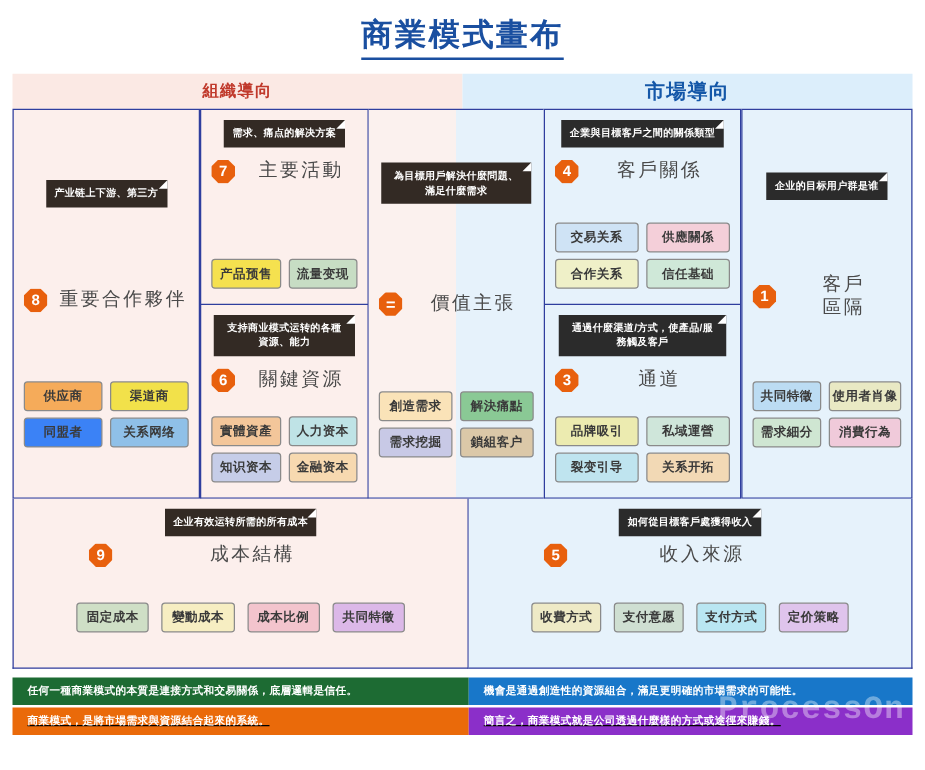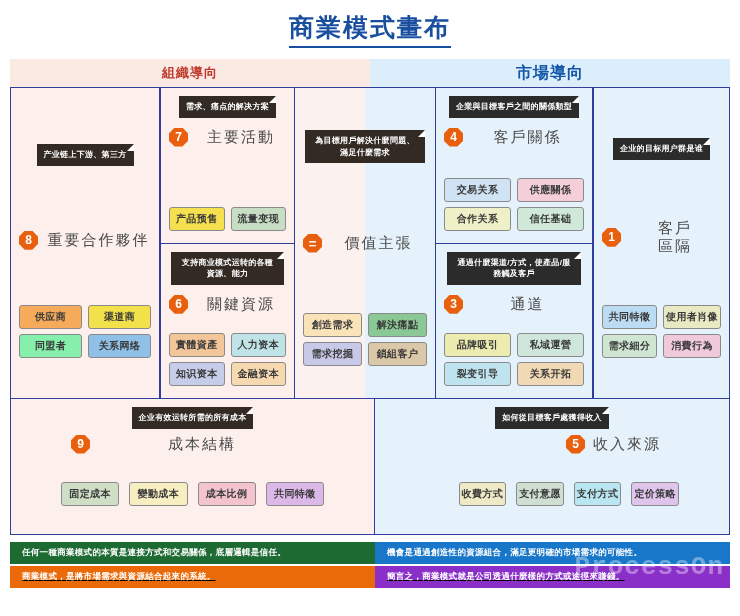--- a/index.html
+++ b/index.html
@@ -171,21 +171,21 @@
         <div class="note brown">产业链上下游、第三方</div>
         <div class="grow"></div>
         <div class="head-row">
           <div class="badge">8</div>
           <div class="big-label">重要合作夥伴</div>
         </div>
         <div class="grow"></div>
         <div class="tags">
           <div class="tag" style="background: rgb(245, 171, 90);">供应商</div>
           <div class="tag" style="background: rgb(242, 225, 74);">渠道商</div>
-          <div class="tag" style="background: #86efac;">同盟者</div>
+          <div class="tag" style="background: #3b82f6;">同盟者</div>
           <div class="tag" style="background: rgb(143, 192, 232);">关系网络</div>
         </div>
         <div style="flex:0 0 28px"></div>
       </div>
 
       <div class="col-midstack">
         <div class="cell pink stack-cell">
           <div class="note brown">需求、痛点的解决方案</div>
           <div class="head-row">
             <div class="badge">7</div>
@@ -293,21 +293,21 @@
         <div class="grow"></div>
         <div class="tags four" style="padding:0 42px 2px 42px;">
           <div class="tag" style="background: rgb(207, 223, 198);">固定成本</div>
           <div class="tag" style="background: rgb(247, 238, 194);">變動成本</div>
           <div class="tag" style="background: rgb(243, 196, 205);">成本比例</div>
           <div class="tag" style="background: rgb(220, 184, 232);">共同特徵</div>
         </div>
         <div style="flex:0 0 14px"></div>
       </div>
 
-      <div class="cell blue rev-cell" style="border-top:0; border-left:0;align-items:flex-end;">
+      <div class="cell blue rev-cell" style="border-top:0; border-left:0;">
         <div class="note" style="max-width:250px;">如何從目標客戶處獲得收入</div>
         <div class="head-row" style="padding-left:52px; margin-top:6px;">
           <div class="badge">5</div>
           <div class="big-label" style="text-align:center; padding-right:60px;">收入來源</div>
         </div>
         <div class="grow"></div>
         <div class="tags four" style="padding:0 42px 2px 42px;">
           <div class="tag" style="background: rgb(238, 234, 198);">收費方式</div>
           <div class="tag" style="background: rgb(207, 223, 210);">支付意愿</div>
           <div class="tag" style="background: rgb(185, 230, 242);">支付方式</div>

